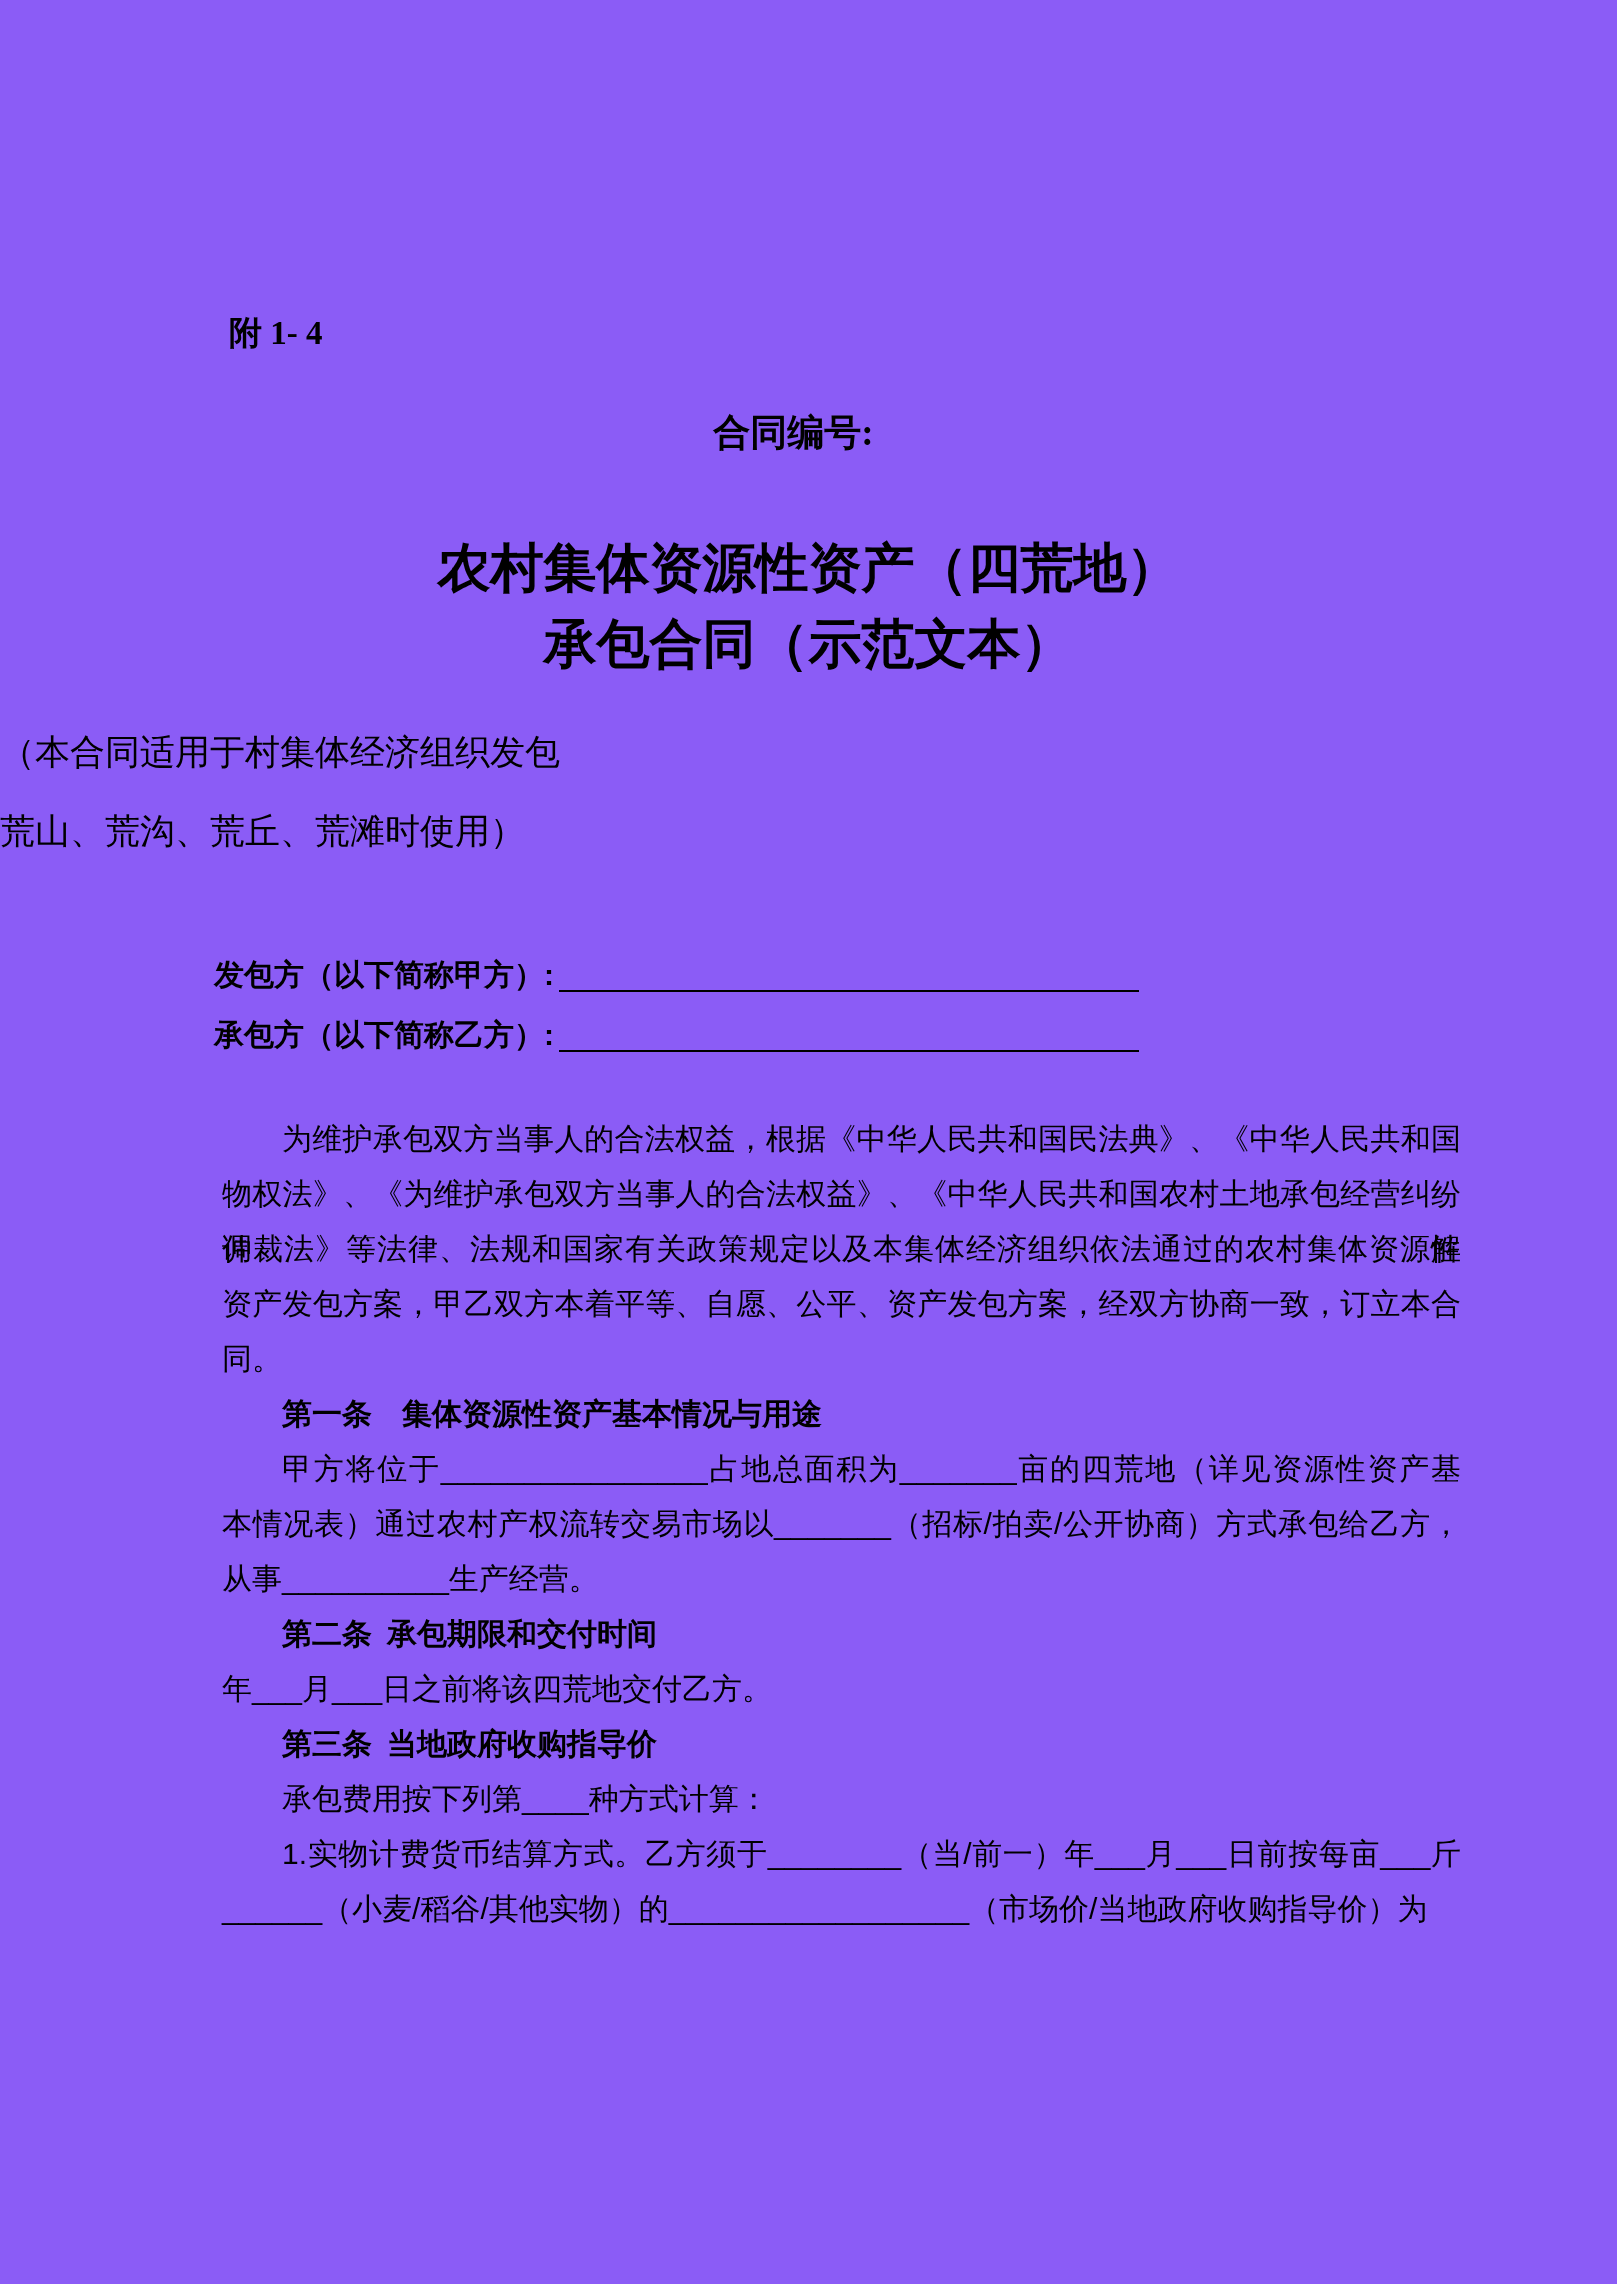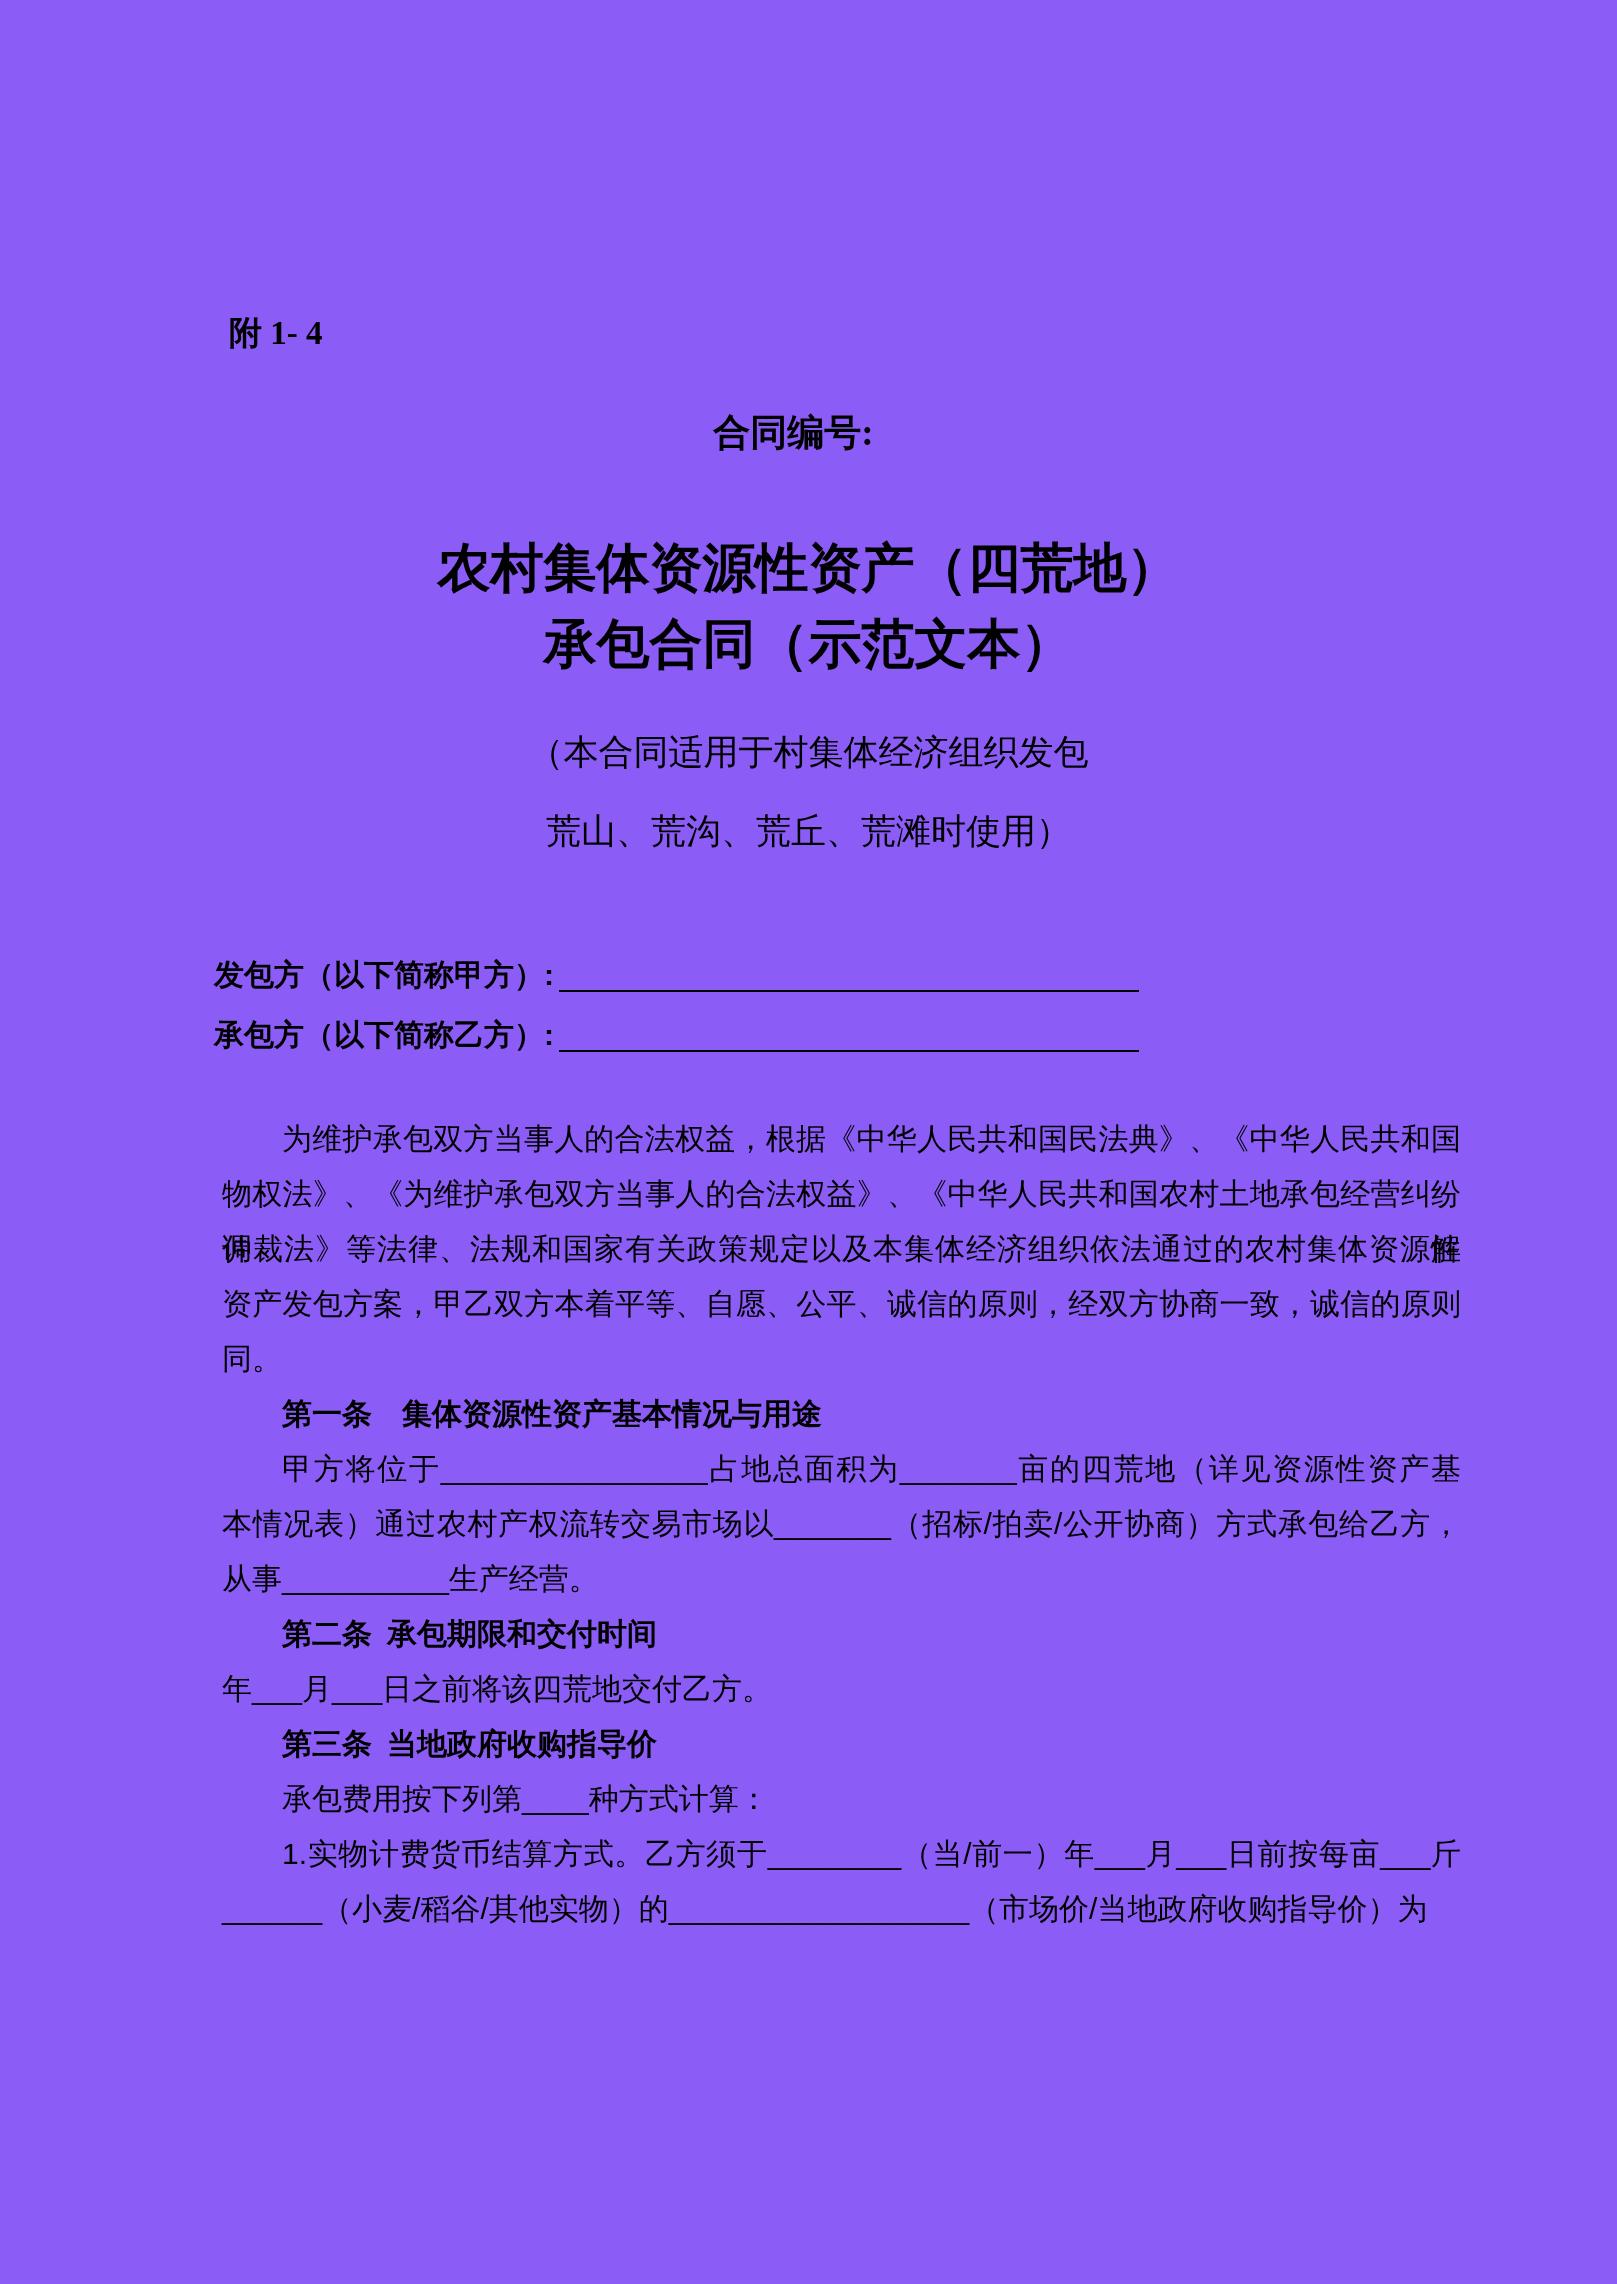--- a/index.html
+++ b/index.html
@@ -43,21 +43,21 @@
     text-align:center;
     font-weight:bold;
     font-size:53px;
     line-height:76px;
   }
   .subtitle{
     position:absolute;
     top:712px;
     left:0;
     width:100%;
-    text-align:center;
+    text-align:left;
     font-size:35px;
     line-height:79px;
   }
   .parties{
     position:absolute;
     left:214px;
     top:945px;
   }
   .party-row{
     height:60px;
@@ -125,21 +125,21 @@
     </div>
     <div class="party-row">
       <span class="party-label">承包方（以下简称乙方）:</span><span class="fill-line"></span>
     </div>
   </div>
 
   <div class="body-block">
       <div class="bline just ind">为维护承包双方当事人的合法权益，根据《中华人民共和国民法典》、《中华人民共和国</div>
       <div class="bline just">物权法》、《为维护承包双方当事人的合法权益》、《中华人民共和国农村土地承包经营纠纷调解</div>
       <div class="bline just">仲裁法》等法律、法规和国家有关政策规定以及本集体经济组织依法通过的农村集体资源性</div>
-      <div class="bline just">资产发包方案，甲乙双方本着平等、自愿、公平、诚信的原则，经双方协商一致，诚信的原则</div>
+      <div class="bline just">资产发包方案，甲乙双方本着平等、自愿、公平、资产发包方案，经双方协商一致，订立本合</div>
       <div class="bline">同。</div>
       <div class="bline ind bold">第一条　集体资源性资产基本情况与用途</div>
       <div class="bline just ind">甲方将位于________________占地总面积为_______亩的四荒地（详见资源性资产基</div>
       <div class="bline just">本情况表）通过农村产权流转交易市场以_______（招标/拍卖/公开协商）方式承包给乙方，</div>
       <div class="bline">从事__________生产经营。</div>
       <div class="bline ind bold">第二条 承包期限和交付时间</div>
       <div class="bline">年___月___日之前将该四荒地交付乙方。</div>
       <div class="bline ind bold">第三条 当地政府收购指导价</div>
       <div class="bline ind">承包费用按下列第____种方式计算：</div>
       <div class="bline just ind">1.实物计费货币结算方式。乙方须于________（当/前一）年___月___日前按每亩___斤</div>

